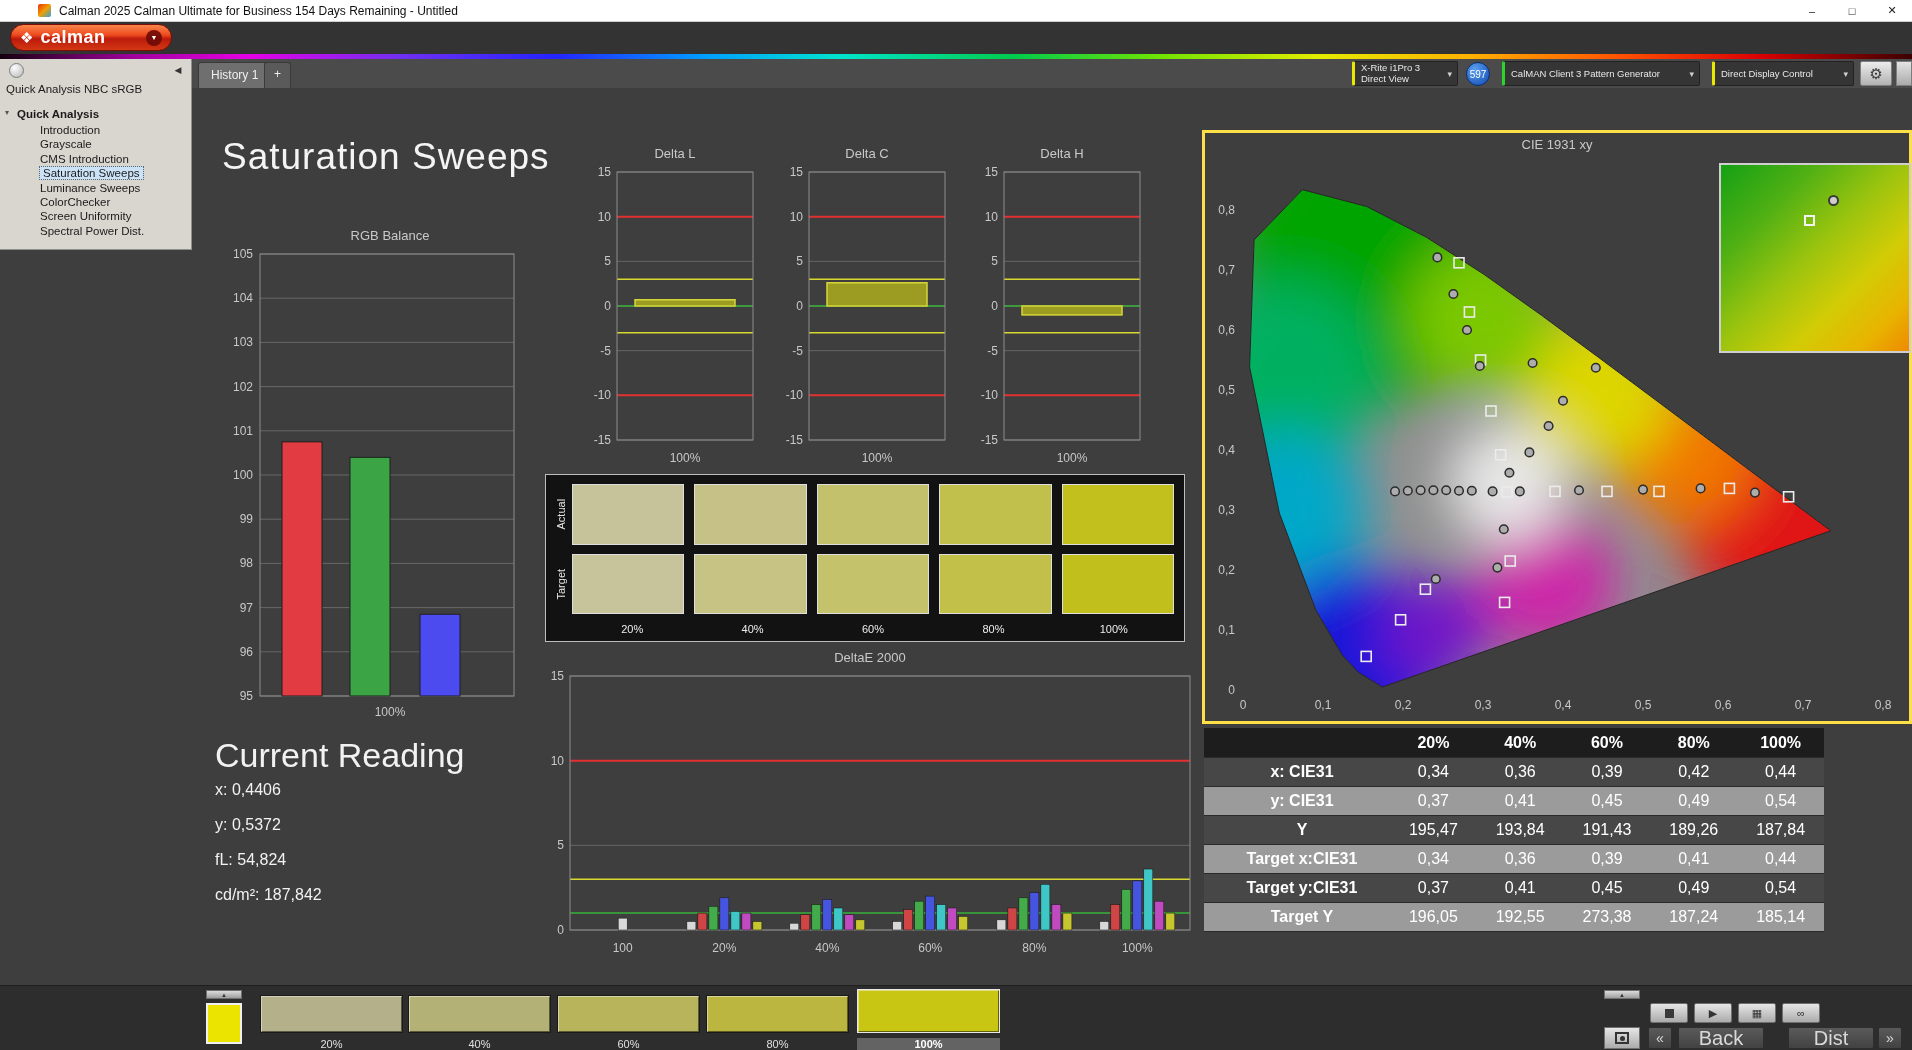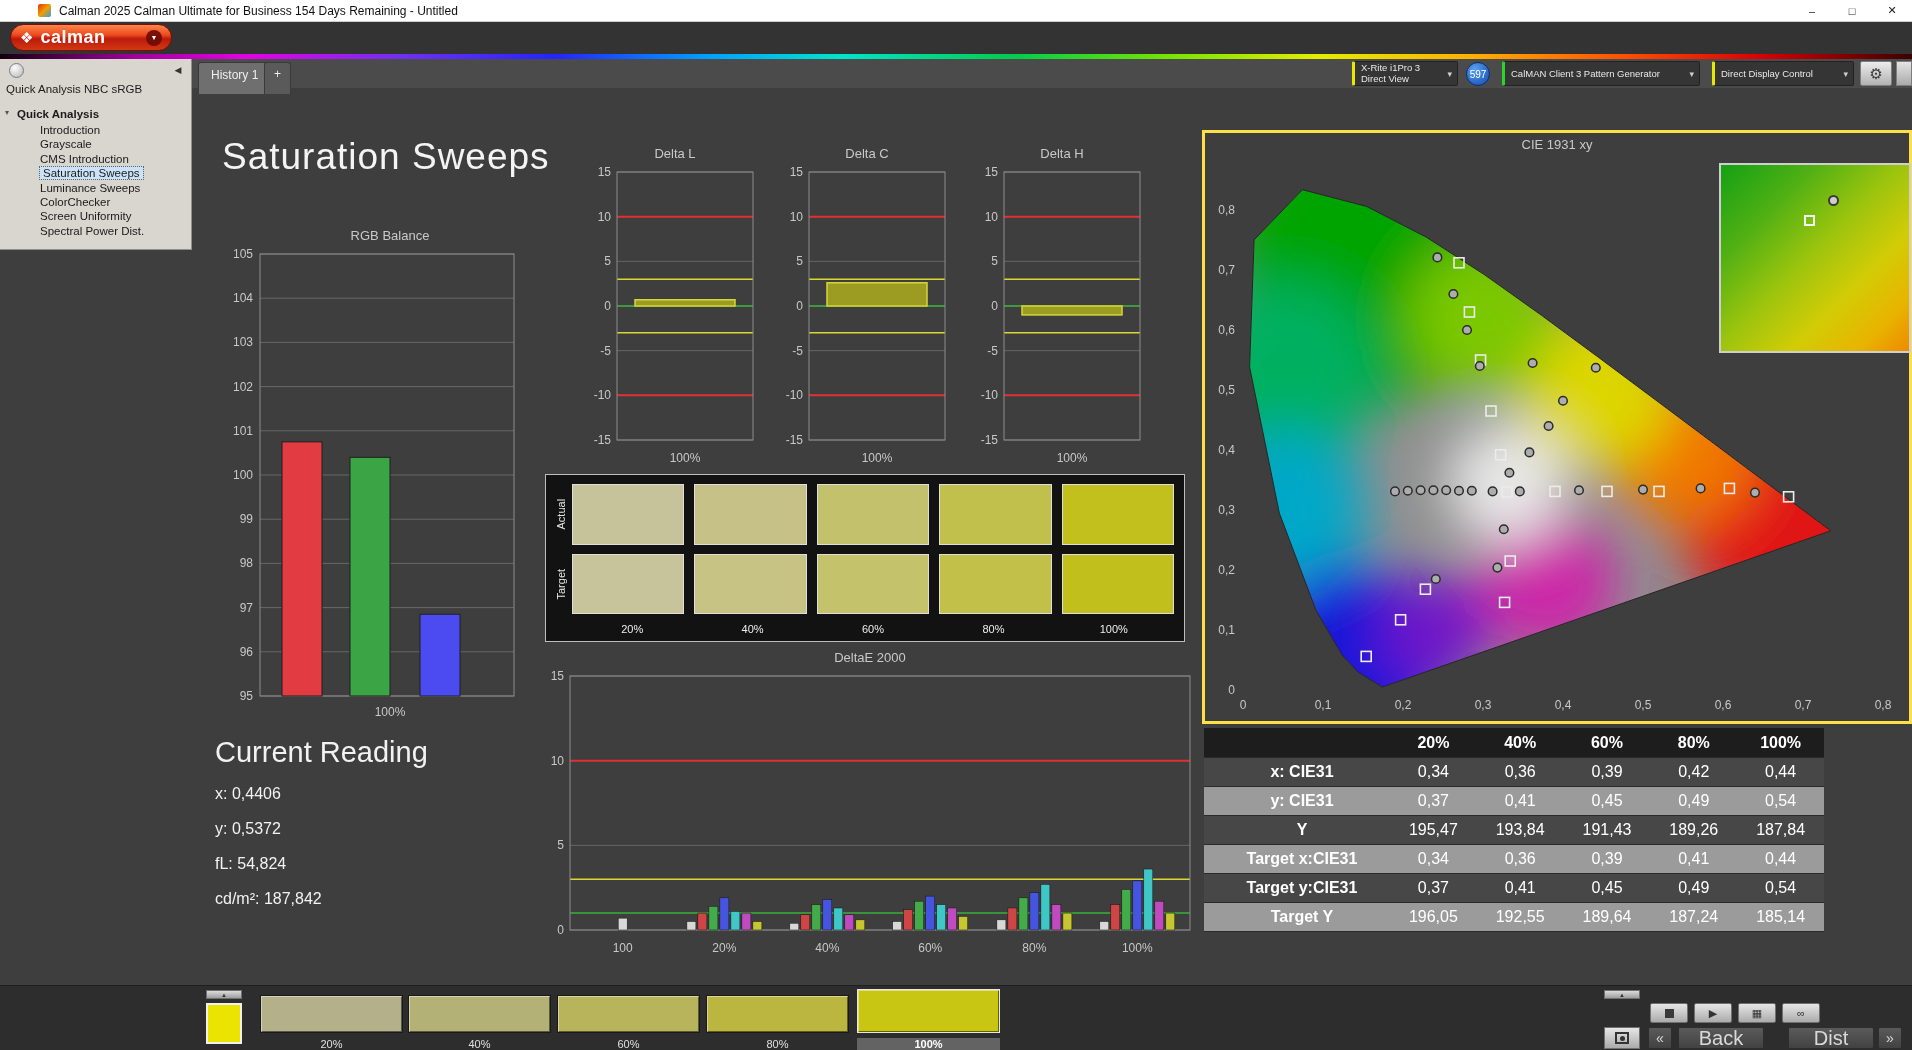--- a/index.html
+++ b/index.html
@@ -18,21 +18,21 @@
 .logo-pill{position:absolute;left:10px;top:2px;width:162px;height:27px;border-radius:14px;border:1px solid #7c0e06;background:linear-gradient(180deg,#f8864a 0%,#ee4a1e 40%,#bc1a0c 55%,#d23812 100%);display:flex;align-items:center;padding:0 9px;gap:7px}
 .logo-mark{color:#fff;font-size:15px}
 .logo-text{color:#fff;font-size:18px;font-weight:bold;letter-spacing:.5px}
 .logo-caret{margin-left:auto;width:16px;height:16px;border-radius:50%;background:rgba(110,10,5,.9);color:#fff;font-size:7px;display:flex;align-items:center;justify-content:center}
 
 
 .rainbow{position:absolute;left:0;top:54px;width:100%;height:5px;z-index:29;background:linear-gradient(90deg,#14000e 0%,#a0009c 7%,#e400e4 13%,#7030f0 21%,#2424ff 29%,#00a0ff 37%,#00e4cc 44%,#00cc4c 53%,#74e400 61%,#e4ec00 69%,#ffb000 77%,#ff4e00 85%,#dc0000 92%,#3c0000 100%)}
 
 
 .toolbar{position:absolute;left:0;top:59px;width:100%;height:29px;background:#4b4b4b;z-index:20}
-.tab{position:absolute;top:3px;height:32px;padding:5px 12px 0;font-size:12px;color:#efefef;background:#6f6f6f;border:1px solid #3a3a3a;border-bottom:none;border-radius:3px 3px 0 0}
+.tab{position:absolute;top:3px;height:26px;padding:5px 12px 0;font-size:12px;color:#efefef;background:#6f6f6f;border:1px solid #3a3a3a;border-bottom:none;border-radius:3px 3px 0 0}
 .tab.active{left:198px}
 .tab.add{left:264px;background:#5a5a5a;padding:4px 9px 0}
 .widget{position:absolute;top:2px;height:25px;background:#353535;border:1px solid #222;display:flex;align-items:center;color:#e8e8e8;border-radius:2px}
 .widget .w-caret{margin-left:auto;padding:0 5px;font-size:9px;color:#cfcfcf}
 .widget.meter{left:1352px;width:106px}
 .w-lines{padding-left:6px;font-size:9.5px;line-height:10.5px;white-space:nowrap}
 .badge{position:absolute;left:1466px;top:3px;width:24px;height:24px;border-radius:50%;background:radial-gradient(circle at 35% 30%,#5aa0f0,#1048b0);color:#fff;font-size:10px;display:flex;align-items:center;justify-content:center;border:1px solid #0a3070}
 .widget.source{left:1502px;width:198px}
 .w-one{padding-left:6px;font-size:9.5px;white-space:nowrap}
 .widget.display{left:1712px;width:142px}
@@ -74,21 +74,21 @@
 
 
 .cie-panel{position:absolute;left:1202px;top:130px;width:710px;height:594px;border:3px solid #fde047;background:#3e3e3e}
 .cie-panel .chart-title{margin-top:4px}
 .cie-inset{position:absolute;left:514px;top:30px;width:192px;height:190px;border:2px solid #cfcfcf;background:linear-gradient(135deg,#14a014 0%,#50b014 25%,#9cc40e 48%,#d2cc06 68%,#e8b400 86%,#ee8a00 100%)}
 .inset-square{position:absolute;left:44%;top:27%;width:11px;height:11px;border:2px solid #f2f2f2}
 .inset-circle{position:absolute;left:57%;top:16%;width:11px;height:11px;border:2px solid #3a3a3a;border-radius:50%;background:#cfcfcf}
 
 
 .current-reading{position:absolute;left:215px;top:736px;color:#f2f2f2}
-.cr-title{font-size:29px;margin-bottom:16px}
+.cr-title{font-size:34px;margin-bottom:6px}
 .reading-line{font-size:16px;margin-bottom:17px}
 
 
 .results-table{position:absolute;left:1204px;top:728px;width:620px;font-size:16px;color:#fff}
 .tr{display:grid;grid-template-columns:186px repeat(5,1fr);height:29px;align-items:center;border-bottom:1px solid #2a2a2a}
 .tr.header{background:#1d1d1d;font-weight:bold;height:30px}
 .tr.dark{background:#474747}
 .tr.light{background:#9b9b9b}
 .td{text-align:center}
 .td.label{text-align:center;padding-left:10px;font-weight:bold}
@@ -539,21 +539,21 @@
         <div class="td">0,37</div>
         <div class="td">0,41</div>
         <div class="td">0,45</div>
         <div class="td">0,49</div>
         <div class="td">0,54</div>
       </div>
       <div class="tr light">
         <div class="td label">Target Y</div>
         <div class="td">196,05</div>
         <div class="td">192,55</div>
-        <div class="td">189,64</div>
+        <div class="td">273,38</div>
         <div class="td">187,24</div>
         <div class="td">185,14</div>
       </div>
     </div>
 
   <div class="bottombar">
     <div class="caret-btn" style="left:206px;top:4px">▲</div>
     <div class="pattern-chip" id="pattern-chip" style="background: rgb(234, 228, 0);"></div>
     <div id="pattern-swatches">
         <div class="pat-btn" style="left: 260px; background: rgb(179, 176, 138);"></div>

